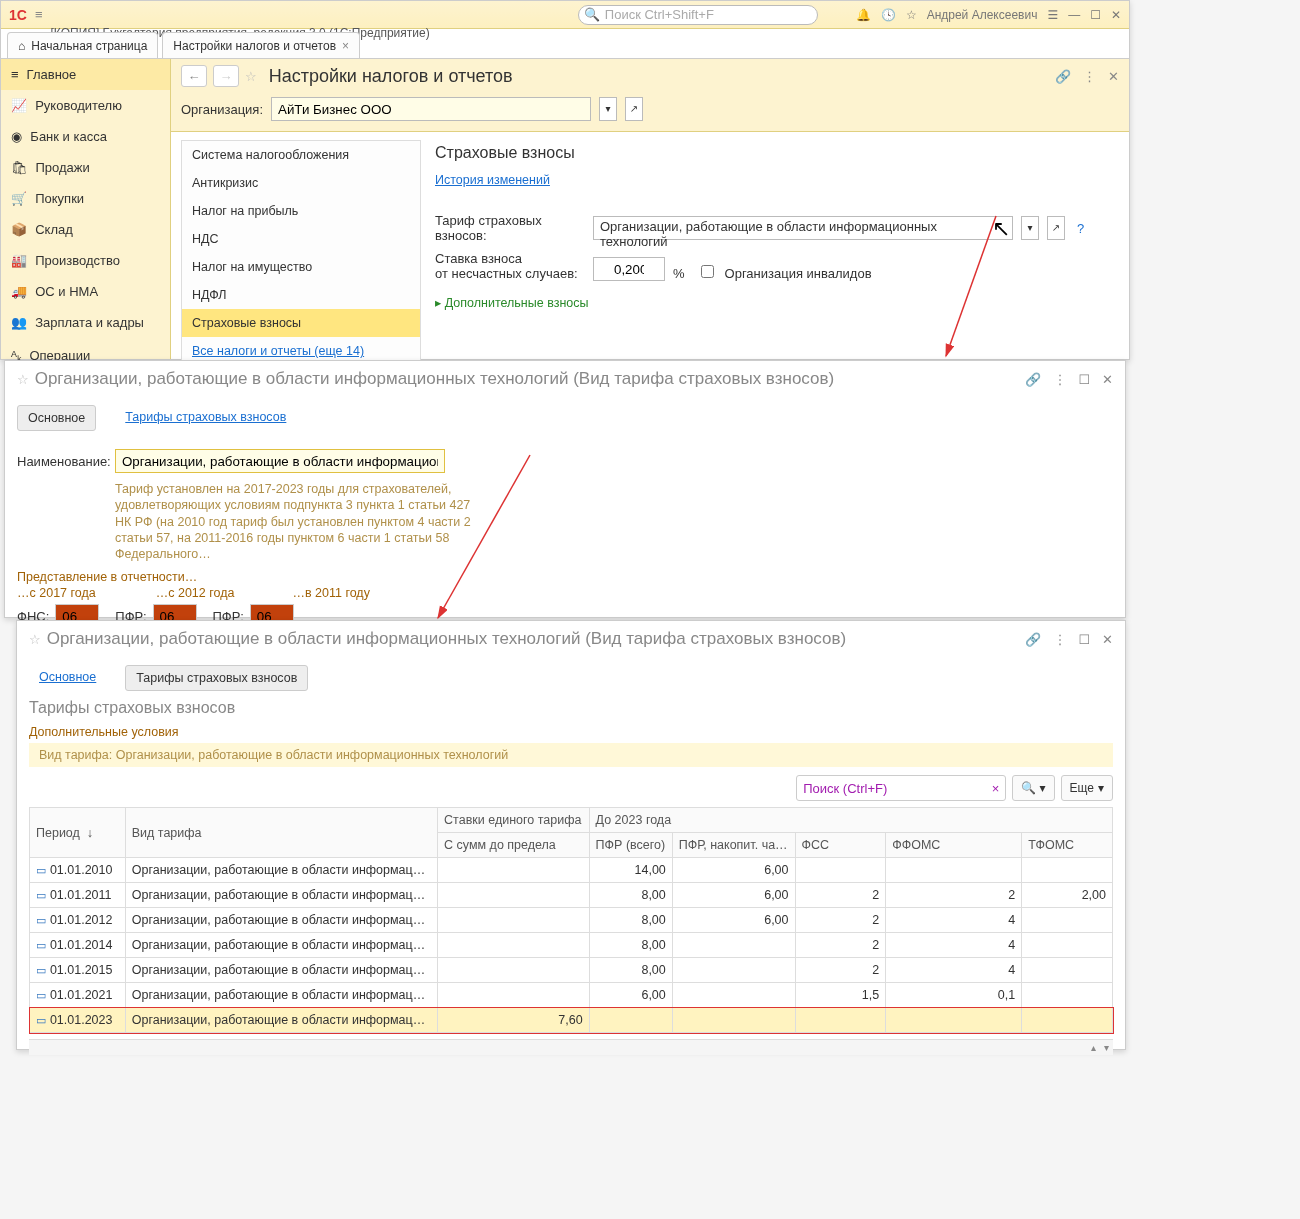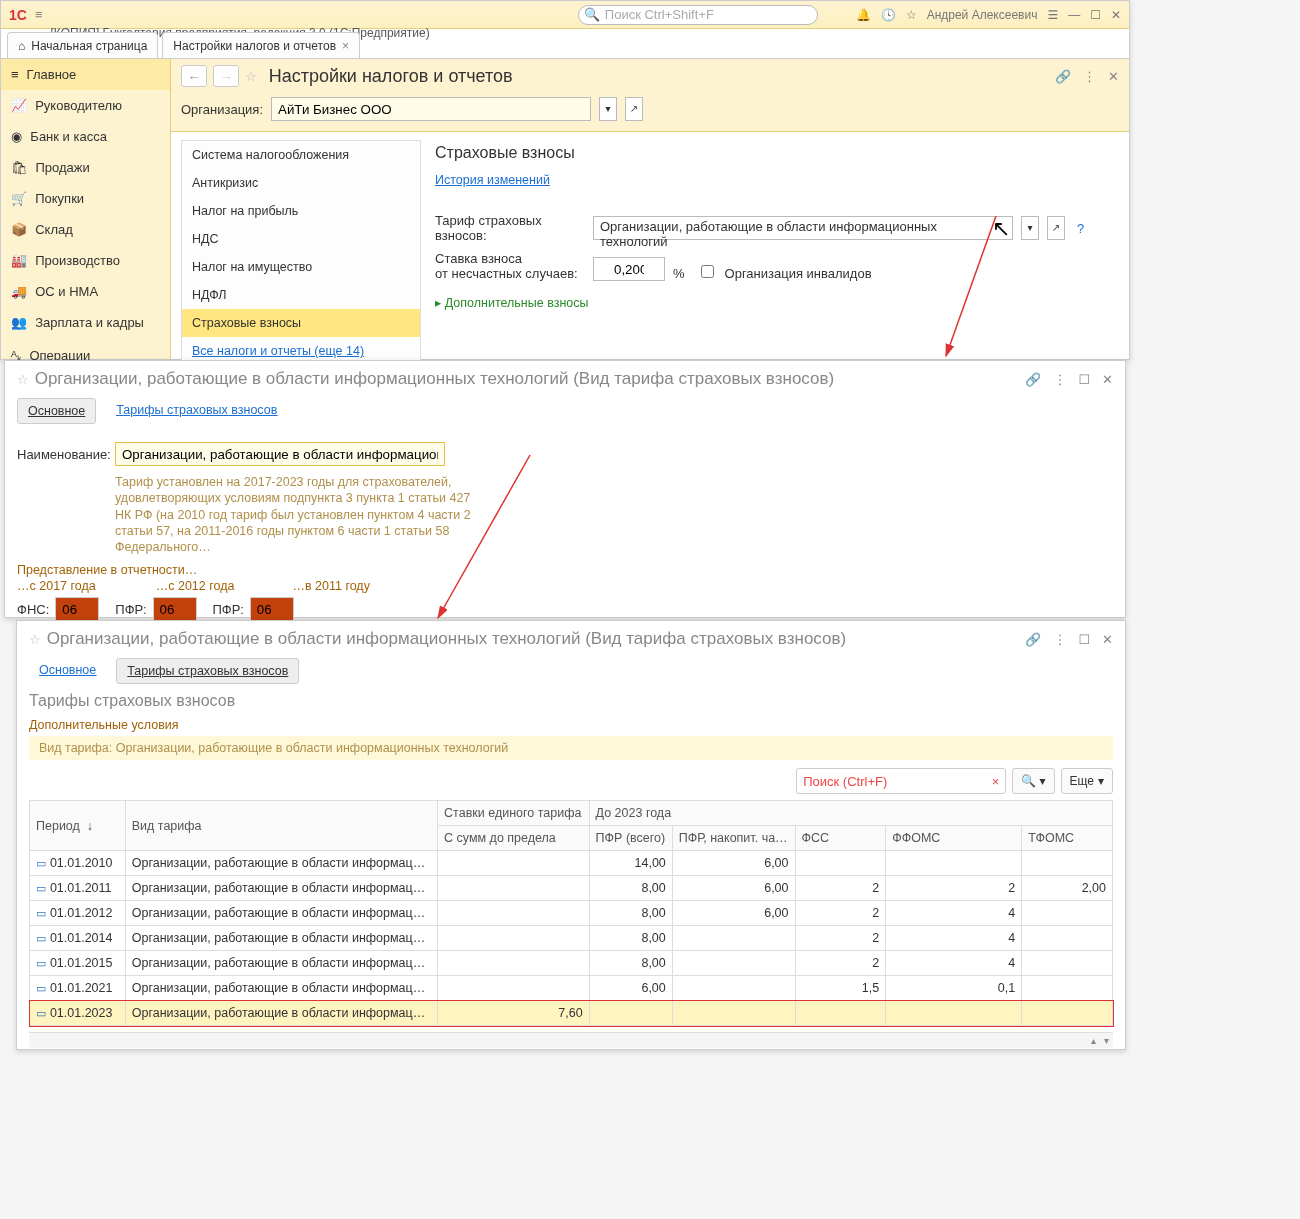--- a/index.html
+++ b/index.html
@@ -36,31 +36,31 @@
   .pane { flex:1; padding:0 14px;}
   .pane h3 { margin:4px 0 10px 0; font-size:16px; font-weight:500;}
   .pane .lnk { color:#1a6fd1; text-decoration:underline; font-size:12.5px;}
   .combo { height:24px; border:1px solid #bbb; padding:2px 6px; width:420px; display:inline-block;}
   .num-input { width:72px; height:24px; border:1px solid #bbb; text-align:right; padding:2px 20px;}
   .green-link { color:#2a8a2a; font-size:12.5px;}
   
   .mhdr { display:flex; align-items:center; padding:8px 12px; gap:6px;}
   .mhdr .mtitle { font-size:17px; color:#888;}
   .mhdr .icons { margin-left:auto; display:flex; gap:12px; color:#888;}
-  .subtabs { display:flex; gap:4px; padding:0 12px; margin-top:1px;text-decoration:underline;}
+  .subtabs { display:flex; gap:13px; padding:0 12px; margin-top:8px;}
   .subtab { padding:5px 10px; border:1px solid #ccc; border-radius:3px; margin-right:6px; background:#f9f9f9; font-size:12.5px;}
   .subtab.link { border:none; background:none; color:#1a6fd1; text-decoration:underline;}
   .subtab.active { background:#eee;}
   .inputyellow { border:1.5px solid #e0c040; background:#fffde7; height:24px; padding:2px 6px; width:330px;}
   .smallinput { width:44px; height:24px; border:1px solid #ccc; padding:2px 6px; background:#c2410c;}
   .desc { color:#b0904a; font-size:12.5px; line-height:1.3; max-width:370px;}
   .greentxt { color:#a16207; font-size:12.5px;}
   .yellowbar { background:#fff8d8; padding:5px 10px; color:#b0904a; font-size:12.5px; margin:4px 12px 8px 12px;}
   .toolbar-r { display:flex; justify-content:flex-end; gap:6px; padding:0 12px 6px 12px;}
-  .searchbox { width:210px; height:26px; border:1px solid #ccc; display:flex; align-items:center; padding:0 6px; color:#ef4444; border-radius:3px;}
+  .searchbox { width:210px; height:26px; border:1px solid #ccc; display:flex; align-items:center; padding:0 6px; color:#a21caf; border-radius:3px;}
   .btn { height:26px; border:1px solid #ccc; background:#fafafa; padding:0 8px; border-radius:3px; display:flex; align-items:center; gap:4px; font-size:12px;}
   table.grid { width:calc(100% - 24px); margin:0 12px; border-collapse:collapse; font-size:12.5px;}
   table.grid th, table.grid td { border:1px solid #ddd; padding:5px 6px; text-align:left; white-space:nowrap; overflow:hidden; text-overflow:ellipsis;}
   table.grid th { background:#fafafa; font-weight:normal; color:#555;}
   table.grid td.num { text-align:right;}
   tr.highlight td { background:#fff3c0;}
   tr.highlight { outline:1.5px solid #d33;}
   .rowicon { color:#3a7ac0; font-size:11px;}
   svg.arrow { position:absolute; pointer-events:none;}
   .cursor { position:absolute; font-size:22px; color:#000; }

